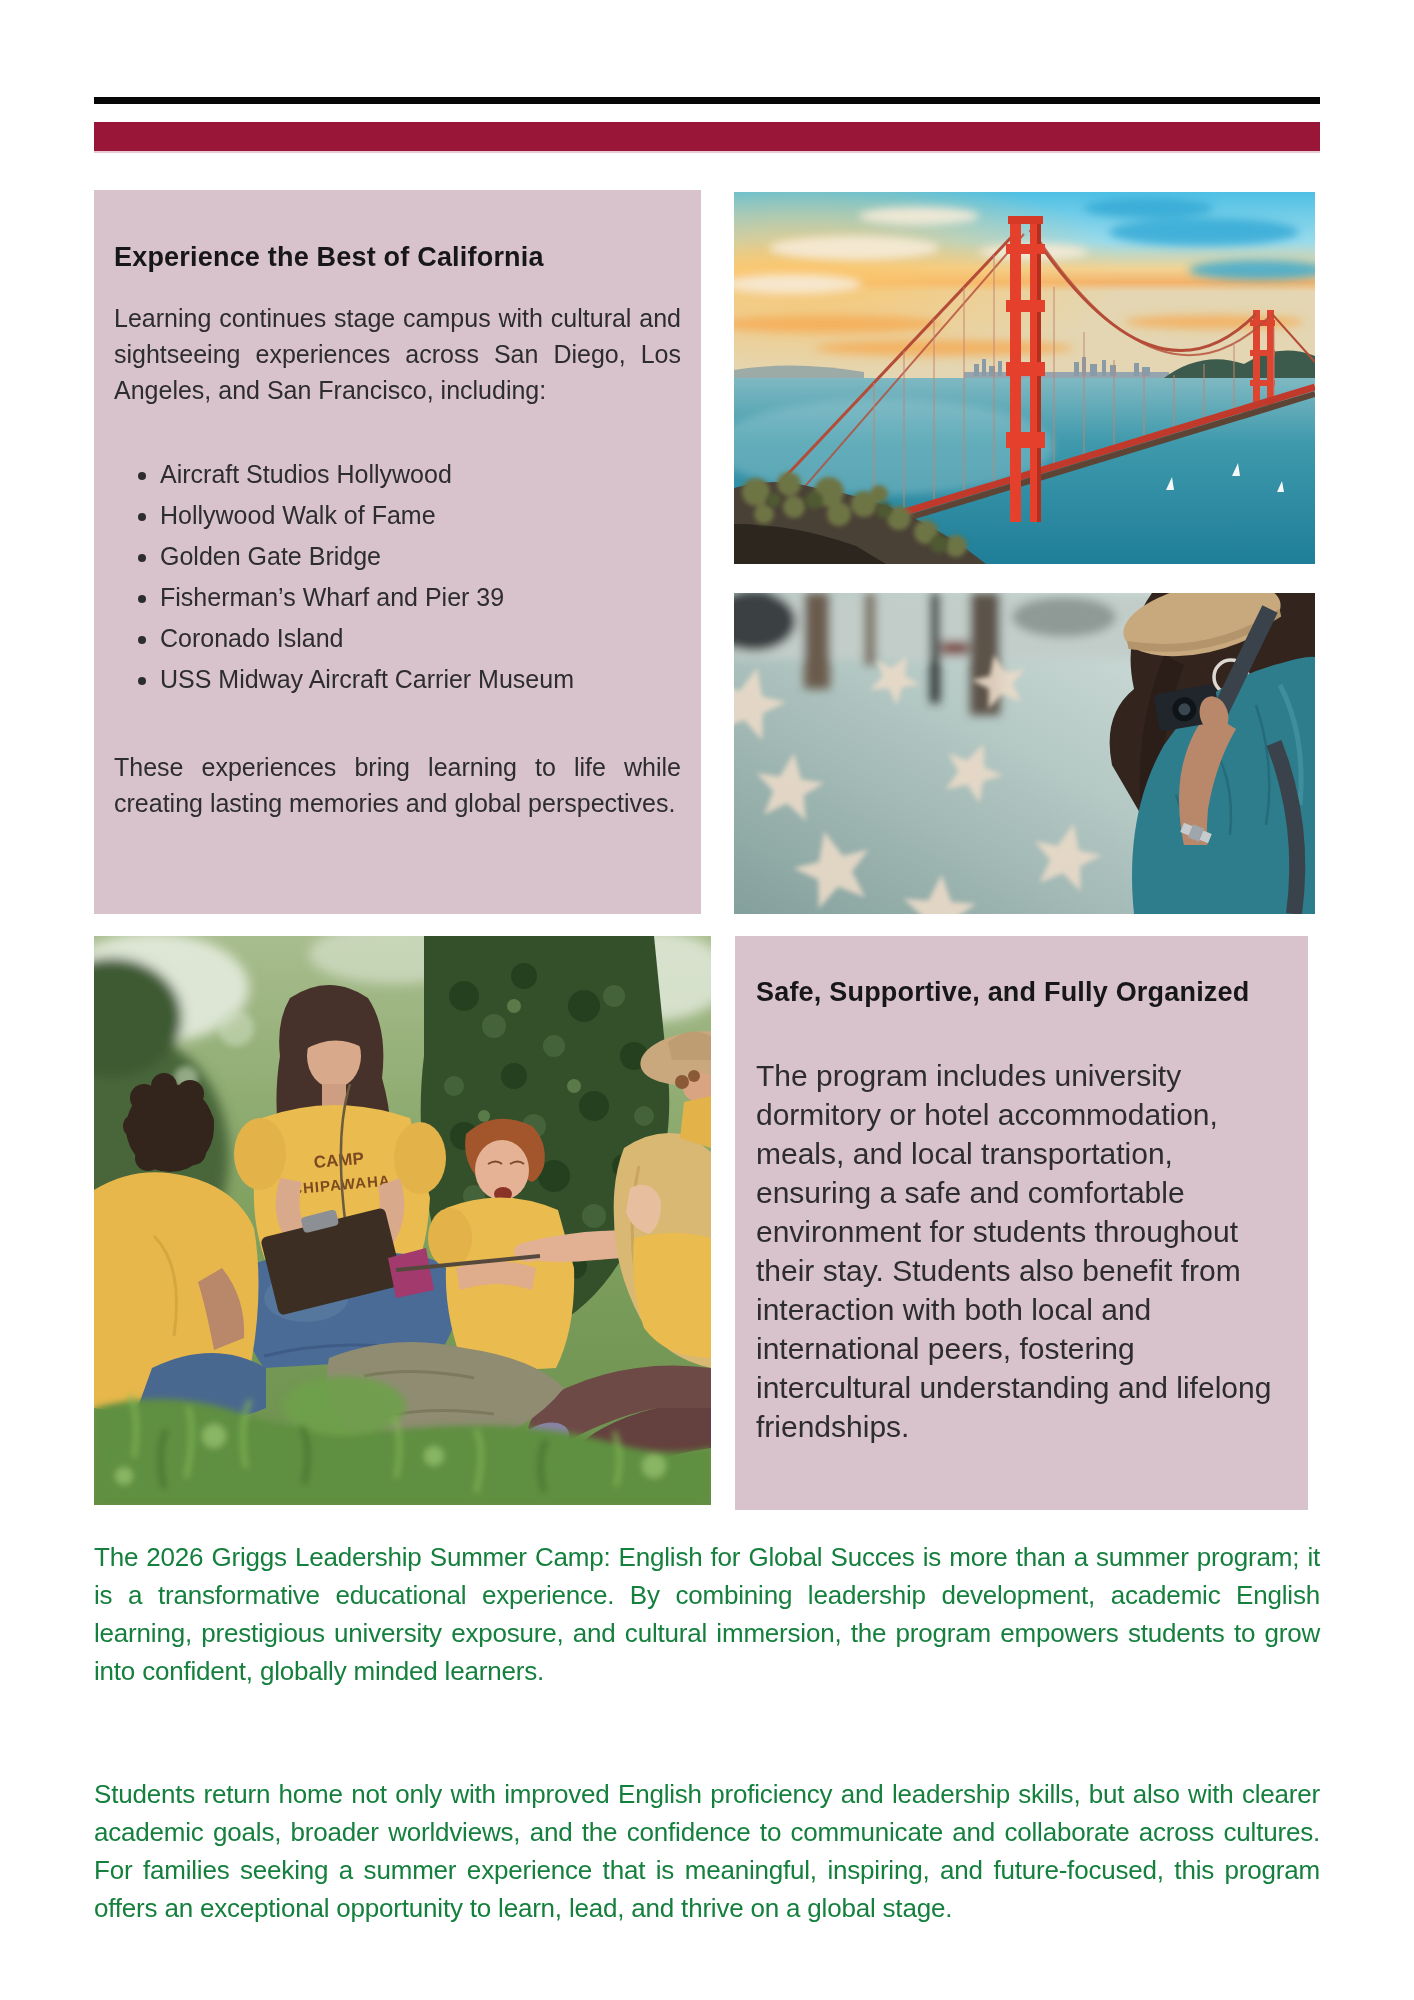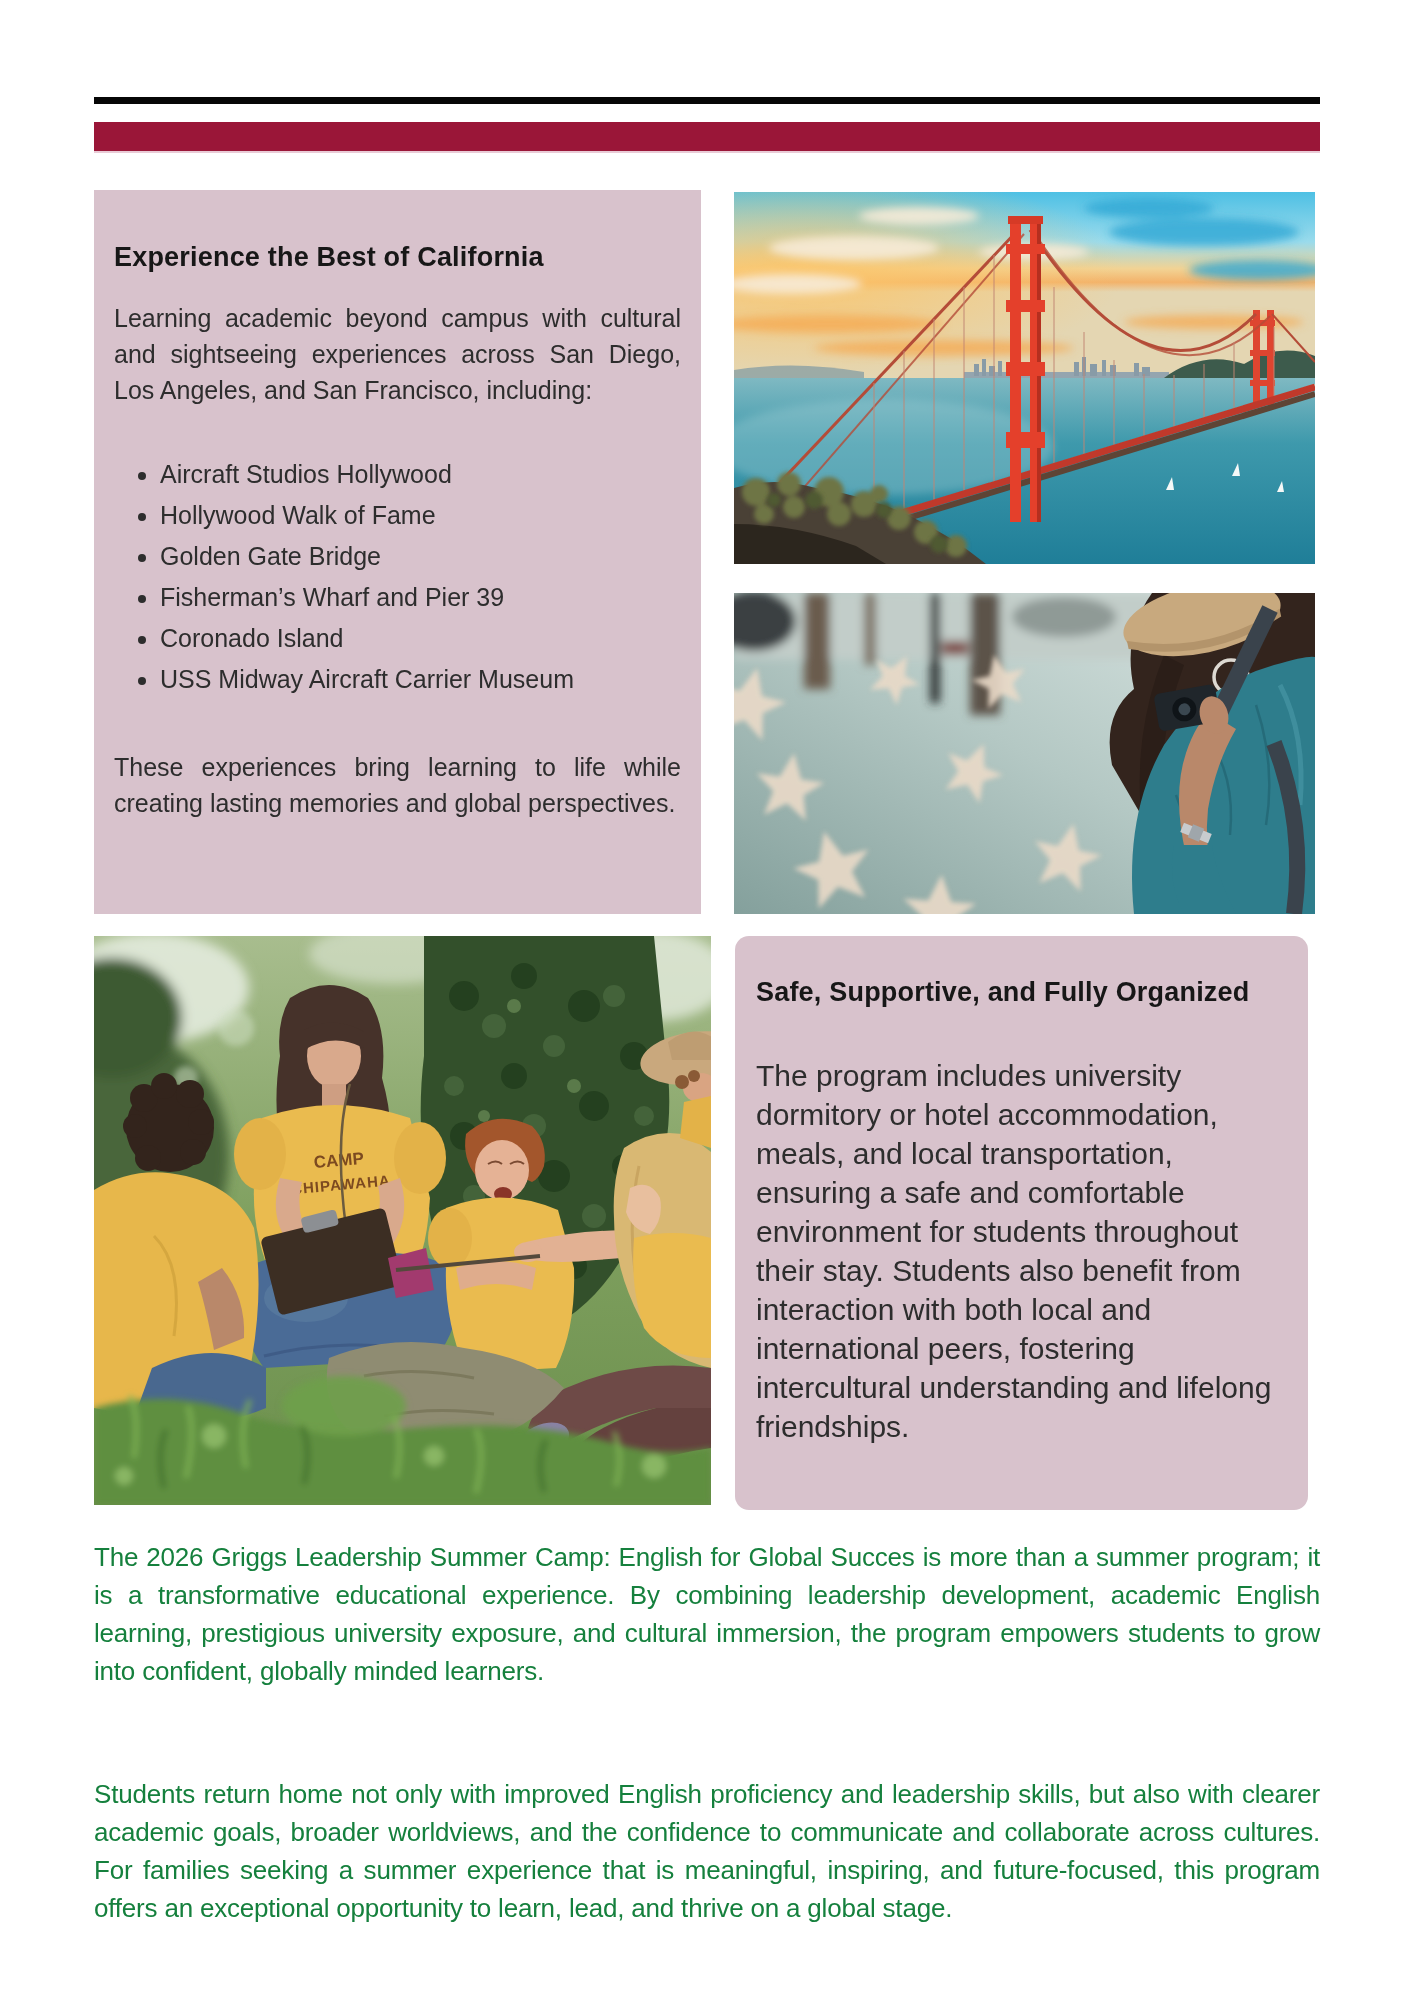--- a/index.html
+++ b/index.html
@@ -5,21 +5,21 @@
   html,body { margin:0; padding:0; background:#ffffff; }
   .page {
     position:relative; width:1414px; height:2000px; background:#ffffff;
     font-family:"Liberation Sans", sans-serif; color:#2d2d2d; overflow:hidden;
   }
   .rule-black { position:absolute; left:94px; top:97px; width:1226px; height:7px; background:#060606; }
   .bar-crimson { position:absolute; left:94px; top:122px; width:1226px; height:29px; background:#9A1638; border-bottom:2px solid #E9CBD6; }
 
   .panel { position:absolute; background:#D8C2CC; box-sizing:border-box; }
   .panel-left  { left:94px;  top:190px; width:607px; height:724px; padding:0 20px; }
-  .panel-right { left:735px; top:936px; width:573px; height:574px; padding:0 21px;border-radius:14px; }
+  .panel-right { left:735px; top:936px; width:573px; height:574px; padding:0 21px; }
 
   .panel h2 {
     font-size:27px; font-weight:700; color:#171717; letter-spacing:0.2px;
     margin:0; line-height:33px;
   }
   .panel-left h2 { margin-top:51px; }
   .panel-right h2 { margin-top:36px; line-height:40px; }
 
   .panel-left p.intro {
     margin:26px 0 0; font-size:25px; line-height:36px; text-align:justify; color:#2d2d2d;
@@ -52,21 +52,21 @@
 </head>
 <body>
 
 <div class="page">
 
   <div class="rule-black"></div>
   <div class="bar-crimson"></div>
 
   <section class="panel panel-left">
     <h2>Experience the Best of California</h2>
-    <p class="intro">Learning academic beyond campus with cultural and sightseeing experiences across San Diego, Los Angeles, and San Francisco, including:</p>
+    <p class="intro">Learning continues stage campus with cultural and sightseeing experiences across San Diego, Los Angeles, and San Francisco, including:</p>
     <ul>
         <li>Aircraft Studios Hollywood</li>
         <li>Hollywood Walk of Fame</li>
         <li>Golden Gate Bridge</li>
         <li>Fisherman’s Wharf and Pier 39</li>
         <li>Coronado Island</li>
         <li>USS Midway Aircraft Carrier Museum</li>
       </ul>
     <p class="outro">These experiences bring learning to life while creating lasting memories and global perspectives.</p>
   </section>

